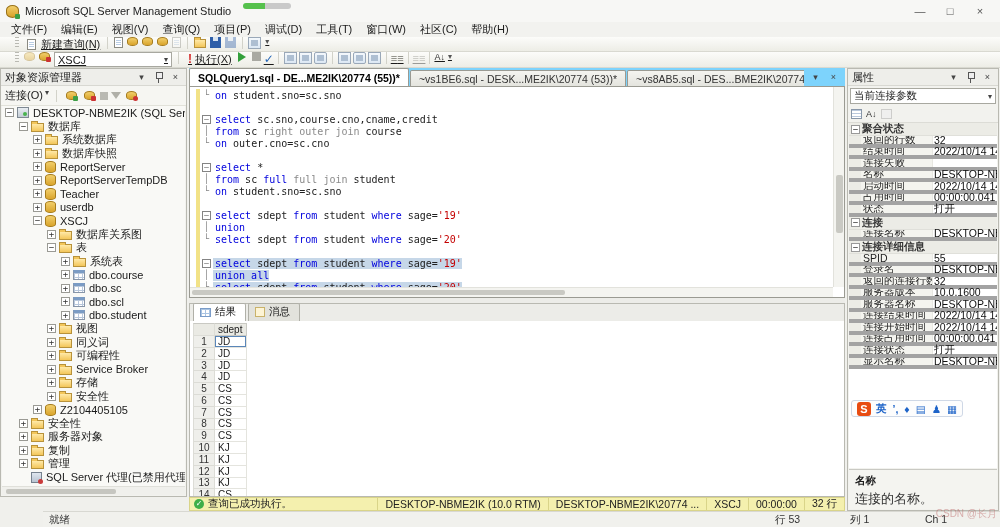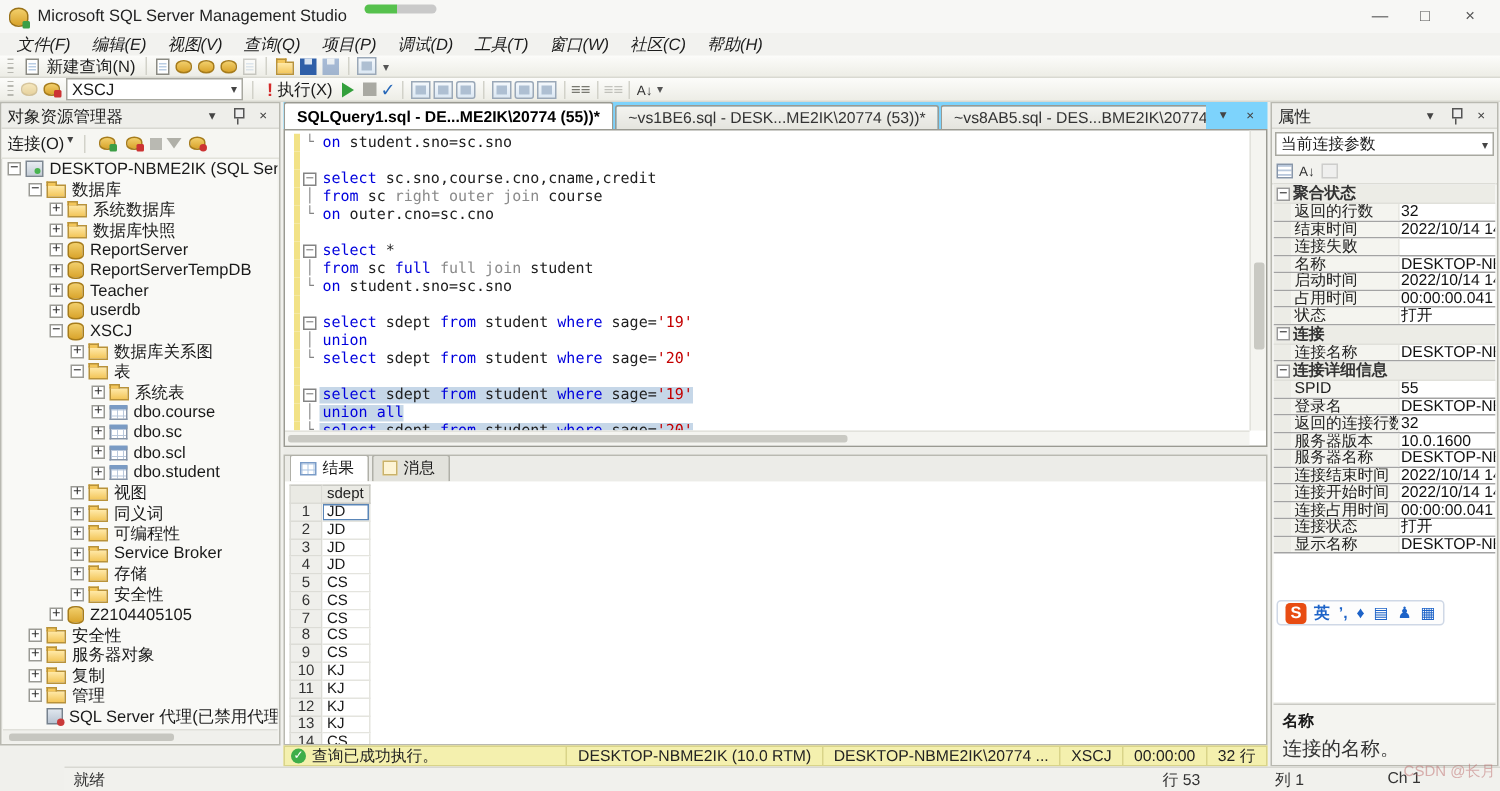--- a/index.html
+++ b/index.html
@@ -10,24 +10,24 @@
   .titlebar { position:absolute; left:0; top:0; width:100%; height:22px; background:#f7f7f5; display:flex; align-items:center; padding:0 6px; }
   .app-icon { width:13px; height:13px; background:linear-gradient(#f2cf6b,#d8a22a); border:1px solid #9a7218; border-radius:50%/38%; position:relative; flex:none; }
   .app-icon::after { content:''; position:absolute; right:-2px; bottom:-2px; width:5px; height:5px; background:#3c9e46; border-radius:1px; }
   .title-text { margin-left:6px; font-size:11px; color:#222; }
   .progress-pill { position:absolute; left:243px; top:3px; width:48px; height:6px; border-radius:3px; background:linear-gradient(90deg,#56c14d 0 45%, #c9c9c9 45%); }
   .win-controls { margin-left:auto; display:flex; gap:2px; }
   .win-btn { width:28px; height:18px; display:flex; align-items:center; justify-content:center; color:#555; font-size:11px; }
 
   
   .menubar { position:absolute; left:0; top:22px; width:100%; height:15px; display:flex; align-items:center; padding-left:4px; background:#f2f2ef; }
-  .menu-item { padding:0 7px; font-size:11px; color:#1c1c1c; white-space:nowrap;font-style:italic; }
-
-  
-  .toolbar { position:absolute; left:0; width:100%; display:flex; align-items:center; background:linear-gradient(#fcfcfa,#ededE6); border-bottom:1px solid #d9d9d1; padding-left:2px; }
+  .menu-item { padding:0 7px; font-size:11px; color:#1c1c1c; white-space:nowrap; }
+
+  
+  .toolbar { position:absolute; left:0; width:100%; display:flex; align-items:flex-start; background:linear-gradient(#fcfcfa,#ededE6); border-bottom:1px solid #d9d9d1; padding-left:12px;text-decoration:underline; }
   #tb1 { top:37px; height:15px; }
   #tb2 { top:52px; height:16px; }
   .grip { width:4px; height:11px; margin:0 3px; background:repeating-linear-gradient(#b9b9b2 0 1px, transparent 1px 3px); flex:none; }
   .tb-sep { width:1px; height:12px; background:#d2d2c9; margin:0 4px; flex:none; }
   .tb-btn { display:flex; align-items:center; gap:3px; padding:0 3px; height:14px; white-space:nowrap; }
   .tb-label { font-size:11px; color:#1c1c1c; }
   .dim { opacity:.4; }
   .toggled { border:1px solid #7aa7d8; background:#d6e6f6; border-radius:2px; }
 
   
@@ -133,21 +133,21 @@
   #props { left:847px; top:68px; width:152px; height:443px; }
   .props-combo { margin:2px; height:16px; border:1px solid #a8a8a0; background:#fff; display:flex; align-items:center; font-size:10.5px; padding:0 3px; }
   .props-combo .arrow { margin-left:auto; font-size:8px; color:#444; }
   .props-toolbar { height:17px; display:flex; align-items:center; gap:4px; padding:0 3px; border-bottom:1px solid #dcdcd6; }
   .pi-cat { width:11px; height:10px; background-color:#fff; border:1px solid #8896a8; background-image:linear-gradient(#b9c8dc 1px,transparent 1px); background-size:3px 3px; flex:none;}
   .pi-sort { font-size:9px; color:#333; }
   .pi-pages { width:11px; height:10px; background:#eee; border:1px solid #aaa; opacity:.5; flex:none;}
   .pgrid { position:absolute; left:1px; right:1px; top:53px; bottom:42px; background:#fff; overflow:hidden; border-top:1px solid #dcdcd6; }
   .pg-group { height:13px; background:#ecece6; display:flex; align-items:center; font-weight:bold; font-size:10.5px; color:#333; border-bottom:1px solid #e0e0da; }
   .pg-g-exp { width:9px; height:9px; border:1px solid #999; background:#fff; font-size:9px; line-height:7px; text-align:center; margin:0 2px; font-weight:normal; font-family:"DejaVu Sans Mono",monospace; flex:none;}
-  .pg-row { display:flex; height:11.5px; border-bottom:1px solid #a3a3a3; font-size:10.5px; align-items:center; }
+  .pg-row { display:flex; height:11.5px; border-bottom:4px solid #a3a3a3; font-size:10.5px; align-items:center; }
   .pg-indent { width:12px; height:100%; background:#ecece6; flex:none; }
   .pg-label { width:72px; flex:none; padding-left:2px; color:#222; background:#f4f4ef; border-right:1px solid #e8e8e2; overflow:hidden; white-space:nowrap; height:100%; display:flex; align-items:center; }
   .pg-value { flex:1; padding-left:1px; overflow:hidden; white-space:nowrap; color:#111; }
   .pg-desc { position:absolute; left:1px; right:1px; bottom:1px; height:40px; border-top:1px solid #c9c9c3; background:#f4f4f0; padding:4px 6px; }
   .pg-desc .t { font-weight:bold; font-size:10.5px; }
   .pg-desc .b { font-size:13px; margin-top:2px; color:#333; }
 
   
   .ime { position:absolute; left:851px; top:400px; display:flex; align-items:center; gap:5px; background:#fdfdfd; border:1px solid #cfd8e6; border-radius:3px; padding:1px 5px; height:17px; z-index:5; }
   .ime-logo { width:14px; height:14px; background:#e84c12; color:#fff; border-radius:3px; font-weight:bold; font-size:11px; line-height:14px; text-align:center; flex:none; }

